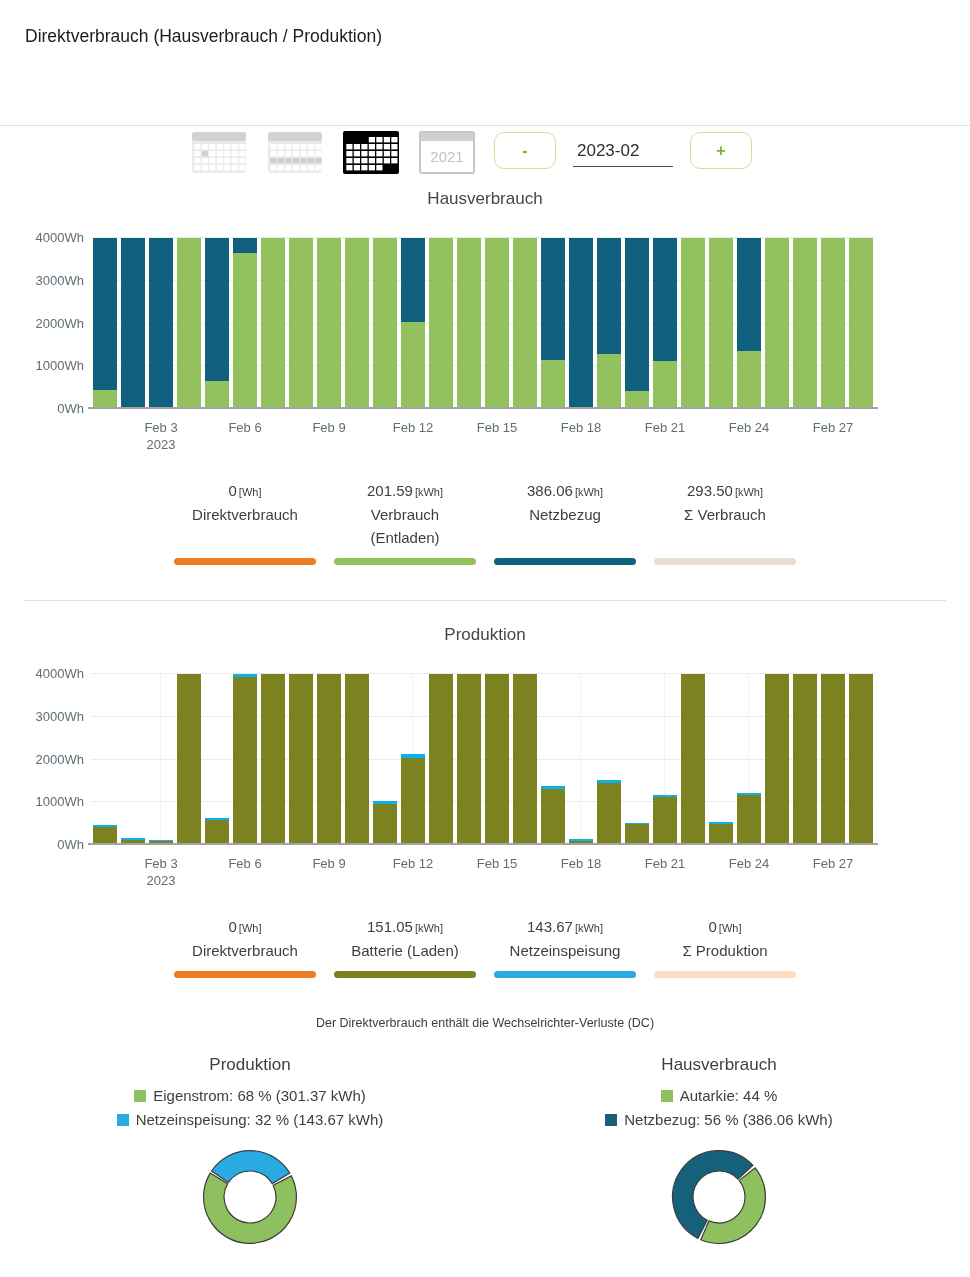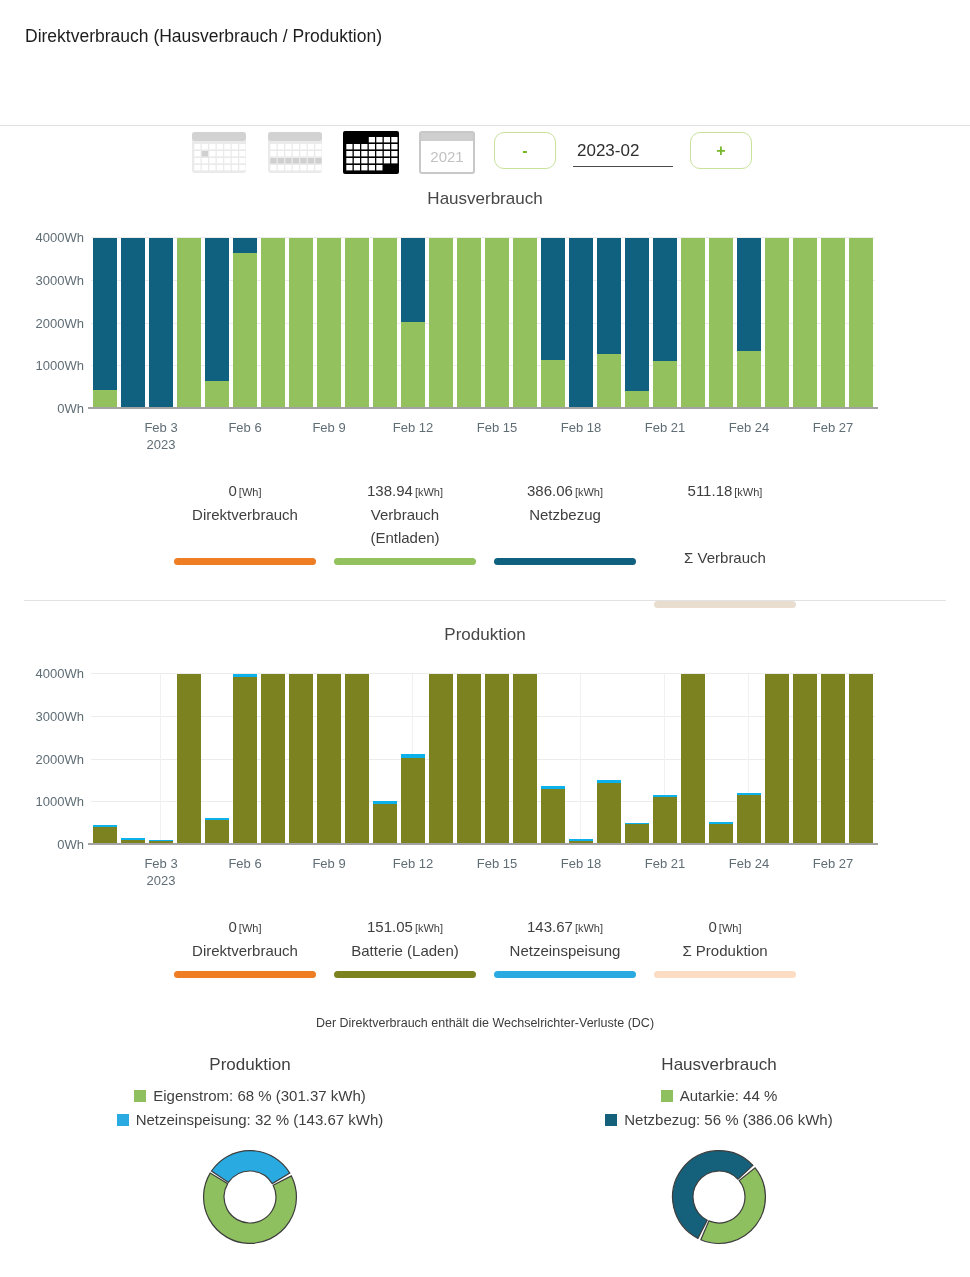--- a/index.html
+++ b/index.html
@@ -294,37 +294,37 @@
 
 <div class="legend" id="legend1">
     <div class="lcol">
       <div class="lval"><span>0</span><span class="lunit">[Wh]</span></div>
       <div class="llbl" style="height: 46px;">
         <div>Direktverbrauch</div>
       </div>
       <div class="lbar" style="background: rgb(238, 125, 35);"></div>
     </div>
     <div class="lcol">
-      <div class="lval"><span>138.94</span><span class="lunit">[kWh]</span></div>
+      <div class="lval"><span>201.59</span><span class="lunit">[kWh]</span></div>
       <div class="llbl" style="height: 46px;">
         <div>Verbrauch</div>
         <div>(Entladen)</div>
       </div>
       <div class="lbar" style="background: rgb(146, 193, 94);"></div>
     </div>
     <div class="lcol">
       <div class="lval"><span>386.06</span><span class="lunit">[kWh]</span></div>
       <div class="llbl" style="height: 46px;">
         <div>Netzbezug</div>
       </div>
       <div class="lbar" style="background: rgb(15, 97, 127);"></div>
     </div>
     <div class="lcol">
-      <div class="lval"><span>511.18</span><span class="lunit">[kWh]</span></div>
-      <div class="llbl" style="height: 46px; margin-top: 43px;">
+      <div class="lval"><span>293.50</span><span class="lunit">[kWh]</span></div>
+      <div class="llbl" style="height: 46px;">
         <div>Σ Verbrauch</div>
       </div>
       <div class="lbar" style="background: rgb(233, 221, 208);"></div>
     </div>
   </div>
 
 <div id="divider2" class="divider"></div>
 
 <section class="chart-section" id="chart2-section">
   <div class="chart-title">Produktion</div>

